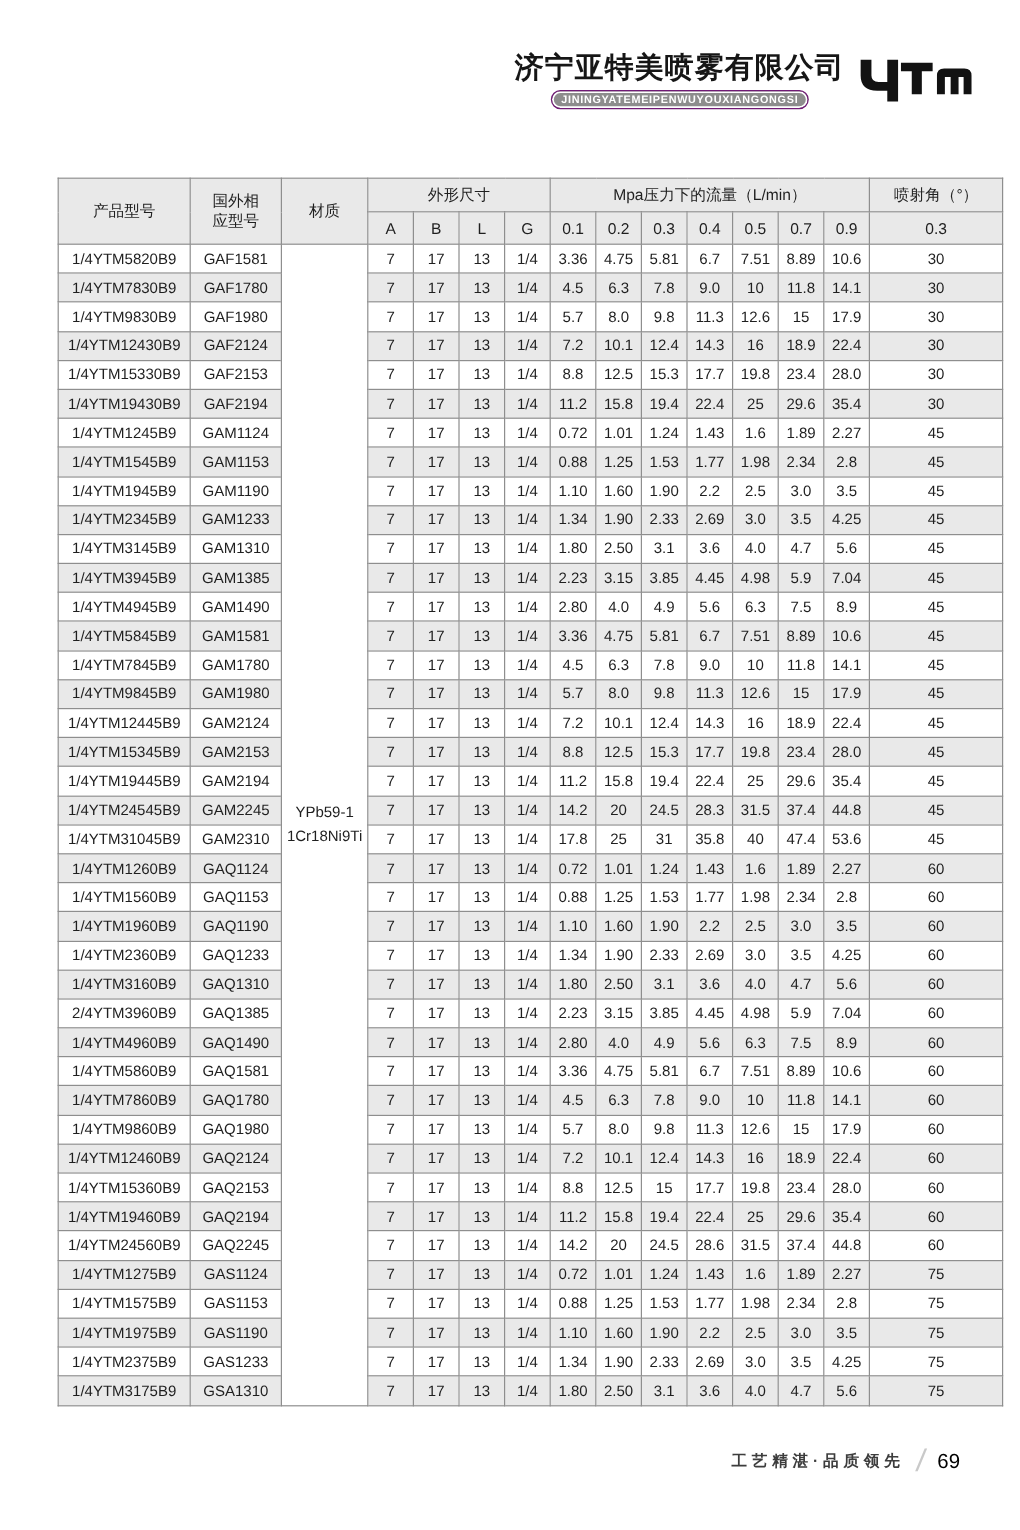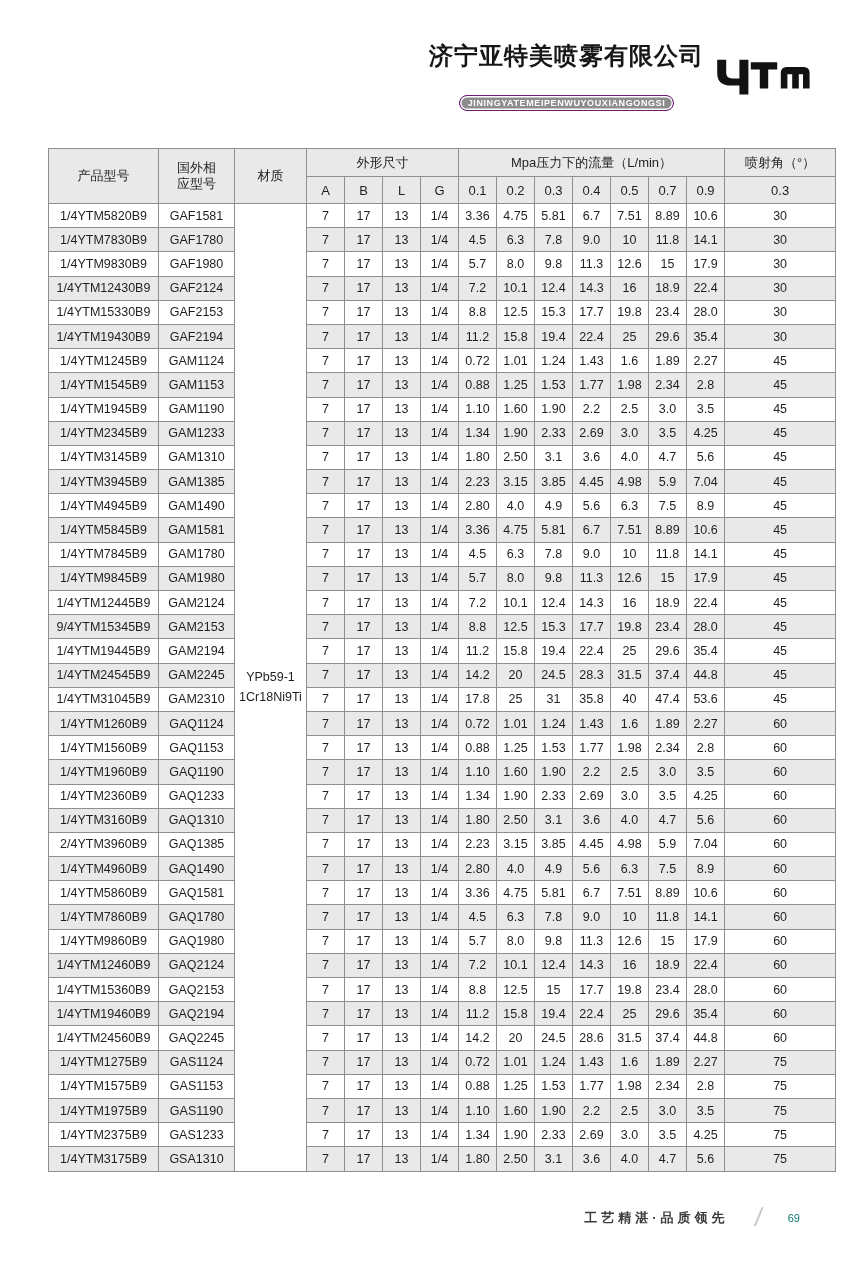--- a/index.html
+++ b/index.html
@@ -8,21 +8,21 @@
   .page {
     position:relative; width:850px; height:1275px; background:#fff;
     overflow:hidden; margin:0 auto;
   }
 
   
   .brand {
     position:absolute; top:40px; right:38px;
     display:flex; align-items:center; gap:12px;
   }
-  .brand-text { display:flex; flex-direction:column; align-items:center;gap:20px; }
+  .brand-text { display:flex; flex-direction:column; align-items:center; }
   .company-cn {
     font-size:24px; font-weight:bold; color:#161616; letter-spacing:1px;
     white-space:nowrap;
   }
   .company-pill {
     margin-top:3px;
     background:#8d8d8d; color:#ffffff;
     border:1px solid #701a75;
     box-shadow: inset 0 0 0 1.5px #ffffff;
     border-radius:9px;
@@ -52,27 +52,27 @@
   .spec-table tbody tr.stripe td { background:#e9e9e9; }
   th.wrap { white-space:pre-line; line-height:1.25; }
   td.material-cell {
     background:#ffffff !important;
     white-space:pre-line; line-height:1.6; font-size:12.5px;
   }
 
   
   .page-footer {
     position:absolute; right:50px; bottom:42px;
-    display:flex; align-items:center; gap:26px;
+    display:flex; align-items:center; gap:10px;
   }
   .slogan {
     font-size:13px; font-weight:bold; letter-spacing:4px; color:#3d3d3d;
   }
   .slash { font-size:26px; color:#c9c9c9; font-weight:300; transform:skewX(-8deg); }
-  .page-num { font-size:11px; color:#0f766e; }
+  .page-num { font-size:17px; color:#000000; }
 </style>
 </head>
 <body>
 
 <div class="page">
 
   <div class="brand">
     <div class="brand-text">
       <div class="company-cn">济宁亚特美喷雾有限公司</div>
       <div class="company-pill">JININGYATEMEIPENWUYOUXIANGONGSI</div>
@@ -398,21 +398,21 @@
           <td>7.2</td>
           <td>10.1</td>
           <td>12.4</td>
           <td>14.3</td>
           <td>16</td>
           <td>18.9</td>
           <td>22.4</td>
           <td>45</td>
         </tr>
         <tr class="stripe">
-          <td>9/4YTM15345B9</td>
+          <td>1/4YTM15345B9</td>
           <td>GAM2153</td>
           <td>7</td>
           <td>17</td>
           <td>13</td>
           <td>1/4</td>
           <td>8.8</td>
           <td>12.5</td>
           <td>15.3</td>
           <td>17.7</td>
           <td>19.8</td>

